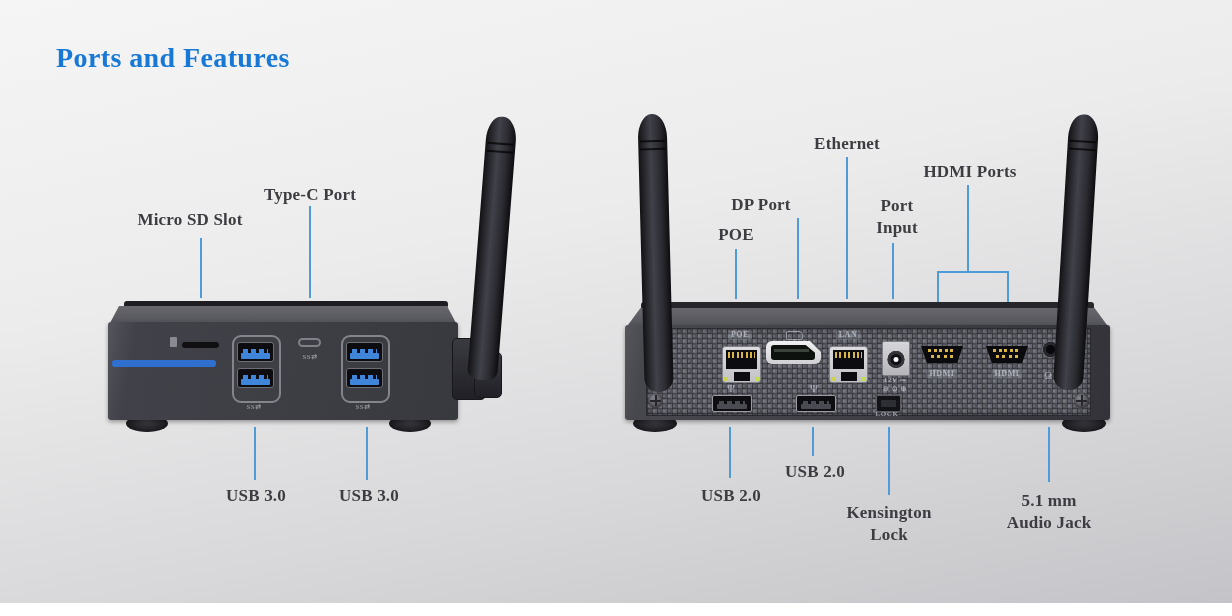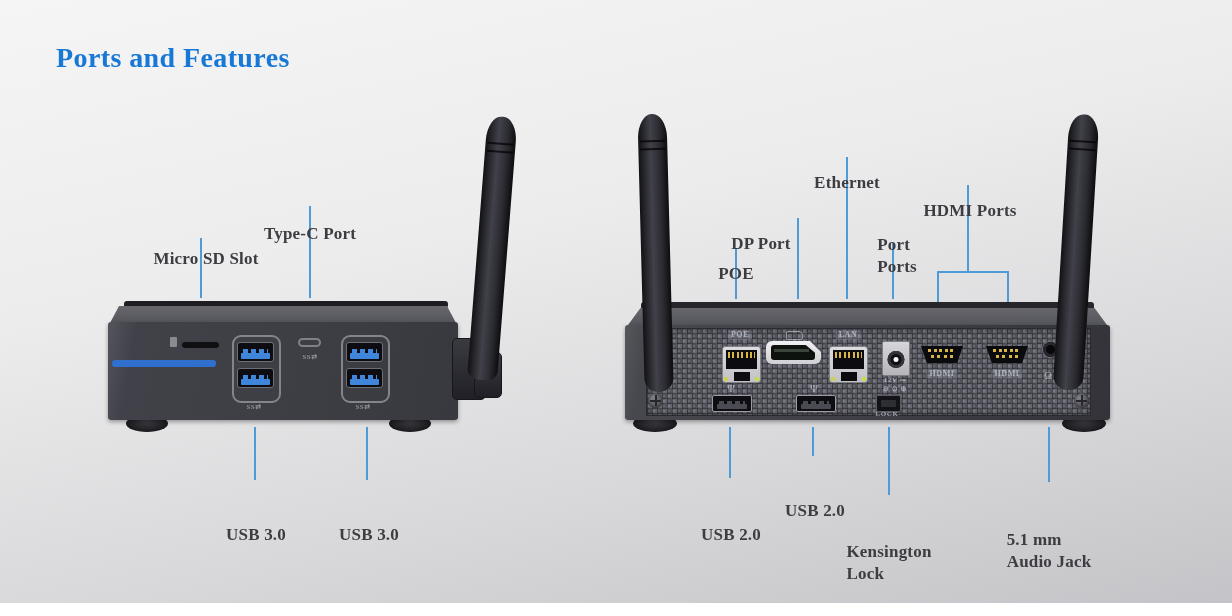--- a/index.html
+++ b/index.html
@@ -6,23 +6,23 @@
   .scene{position:relative;width:1232px;height:603px;overflow:hidden;
     font-family:Liberation Serif, serif;
     background:linear-gradient(168deg,#f5f5f5 0%,#ececed 38%,#d8d8da 72%,#c4c4c8 100%);}
   .abs{position:absolute;}
 
   
   .title{position:absolute;left:56px;top:42px;margin:0;
     font-size:28px;font-weight:700;letter-spacing:.4px;color:var(--title-blue,#1778d6);}
 
   
-  .callout{position:absolute;transform:translateX(-50%);text-align:left;
+  .callout{position:absolute;transform:translateX(-50%);text-align:center;
     font-size:17px;font-weight:700;line-height:1.28;letter-spacing:.2px;
-    color:var(--label-dark,#3c3c41);white-space:nowrap;margin-top:39px;}
+    color:var(--label-dark,#3c3c41);white-space:nowrap;}
   .callout span{display:block;}
   .lead{position:absolute;width:2px;background:var(--leader-line-blue,#4f9bd8);}
   .lead-h{position:absolute;height:2px;background:var(--leader-line-blue,#4f9bd8);}
 
   
   .cap-bar{position:absolute;background:#1d1d22;border-radius:3px;}
   .bevel{position:absolute;background:linear-gradient(#67676d,#54545b);
     clip-path:polygon(0 100%,2.6% 0,97.4% 0,100% 100%);}
   .face{position:absolute;border-radius:3px;
     background:linear-gradient(100deg,#55555e 0%,#4a4a52 4%,#414149 8%,#3d3d44 60%,#38383f 100%);
@@ -156,21 +156,21 @@
     <div class="hinge" style="left:474px;top:352px;width:26px;height:44px;"></div>
     <div class="antenna" style="left:468px;top:116px;width:30px;height:264px;transform:rotate(4.5deg);transform-origin:50% 95%;">
       <div class="bands"></div>
     </div>
 
     <div class="lead" style="left:200px;top:238px;height:60px;"></div>
     <div class="lead" style="left:309px;top:206px;height:92px;"></div>
     <div class="lead" style="left:254px;top:427px;height:53px;"></div>
     <div class="lead" style="left:366px;top:427px;height:53px;"></div>
 
-    <div class="callout" style="left:206px;top:209px;">Micro SD Slot</div>
+    <div class="callout" style="left:190px;top:209px;">Micro SD Slot</div>
     <div class="callout" style="left:310px;top:184px;">Type-C Port</div>
     <div class="callout" style="left:256px;top:485px;">USB 3.0</div>
     <div class="callout" style="left:369px;top:485px;">USB 3.0</div>
   </div>
 
   <div class="abs" style="left:0;top:0;width:0;height:0;">
 
     <div class="abs" style="left:625px;top:301px;width:485px;height:119px;">
       <div class="cap-bar" style="left:16px;top:1px;width:453px;height:8px;background:#26262b;"></div>
       <div class="bevel" style="left:3px;top:7px;width:479px;height:17px;"></div>
@@ -246,21 +246,21 @@
     <div class="lead" style="left:729px;top:427px;height:51px;"></div>
     <div class="lead" style="left:812px;top:427px;height:29px;"></div>
     <div class="lead" style="left:888px;top:427px;height:68px;"></div>
     <div class="lead" style="left:1048px;top:427px;height:55px;"></div>
 
     <div class="callout" style="left:736px;top:224px;">POE</div>
     <div class="callout" style="left:761px;top:194px;">DP Port</div>
     <div class="callout" style="left:847px;top:133px;">Ethernet</div>
     <div class="callout" style="left:897px;top:195px;">
       <span>Port</span>
-      <span>Ports</span>
+      <span>Input</span>
     </div>
     <div class="callout" style="left:970px;top:161px;">HDMI Ports</div>
 
     <div class="callout" style="left:731px;top:485px;">USB 2.0</div>
     <div class="callout" style="left:815px;top:461px;">USB 2.0</div>
     <div class="callout" style="left:889px;top:502px;">
       <span>Kensington</span>
       <span>Lock</span>
     </div>
     <div class="callout" style="left:1049px;top:490px;">

